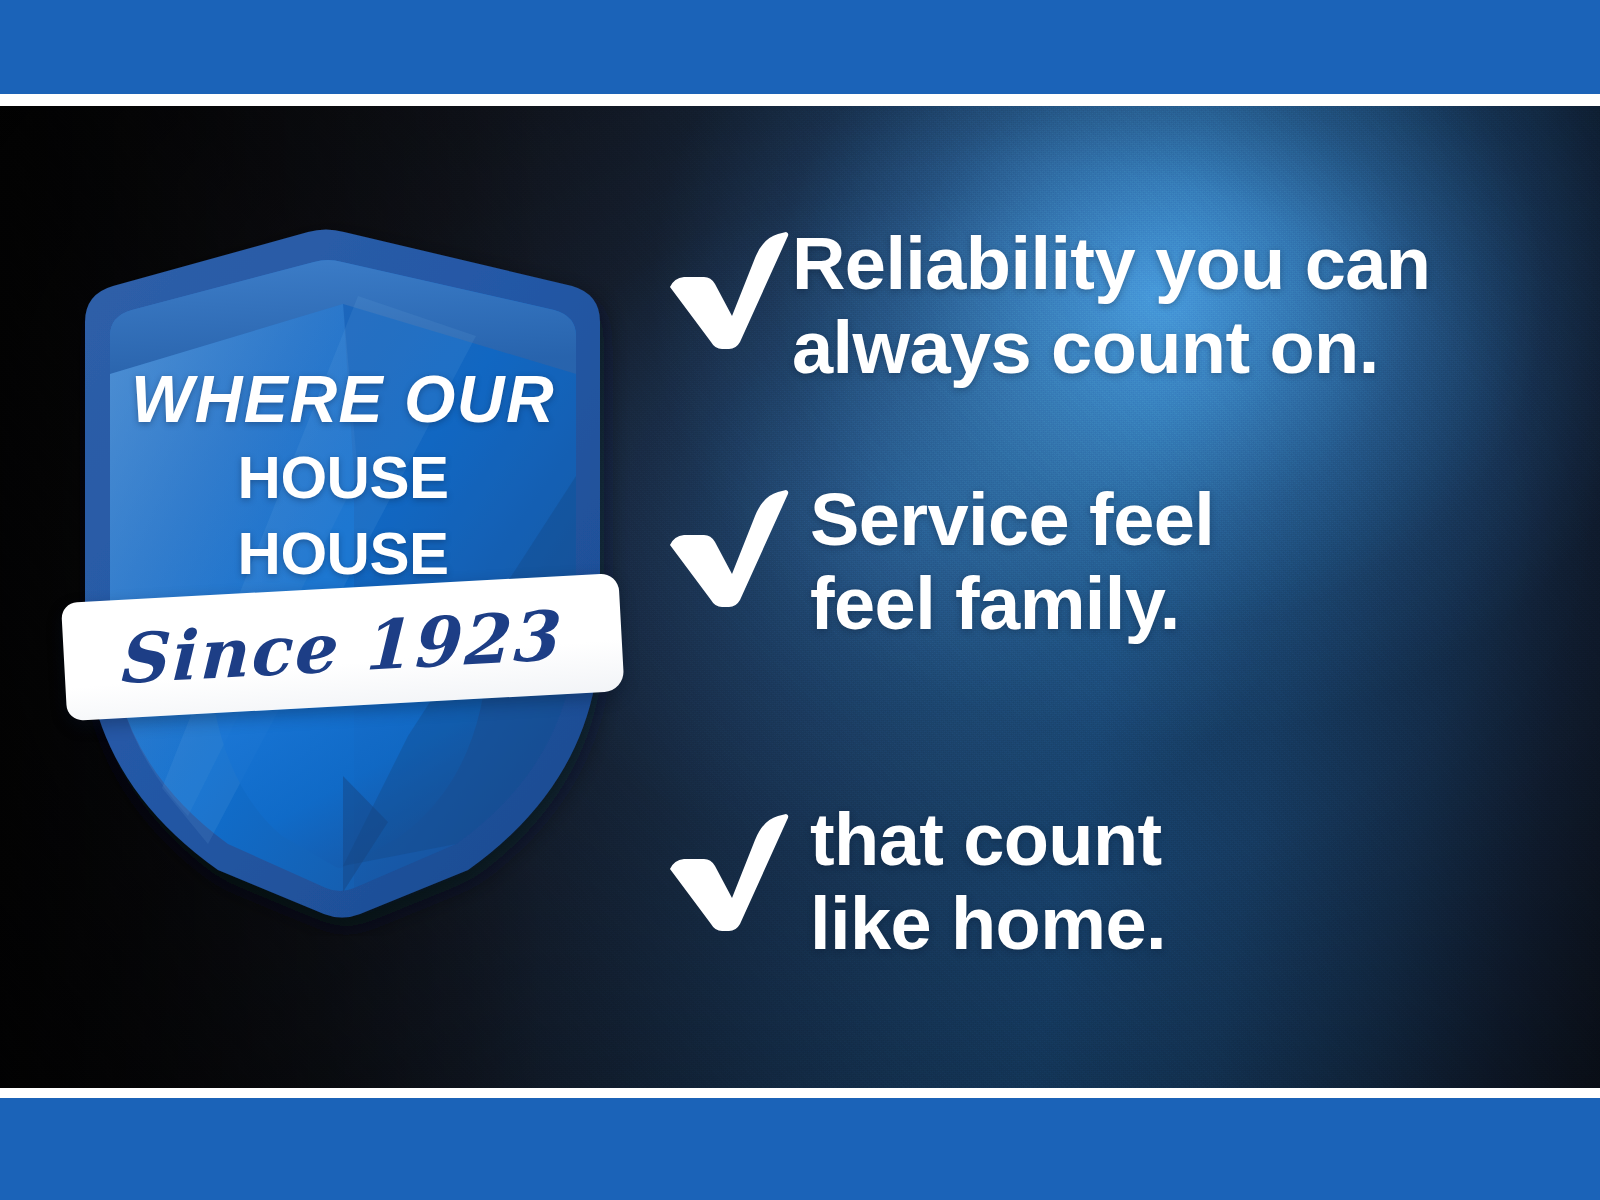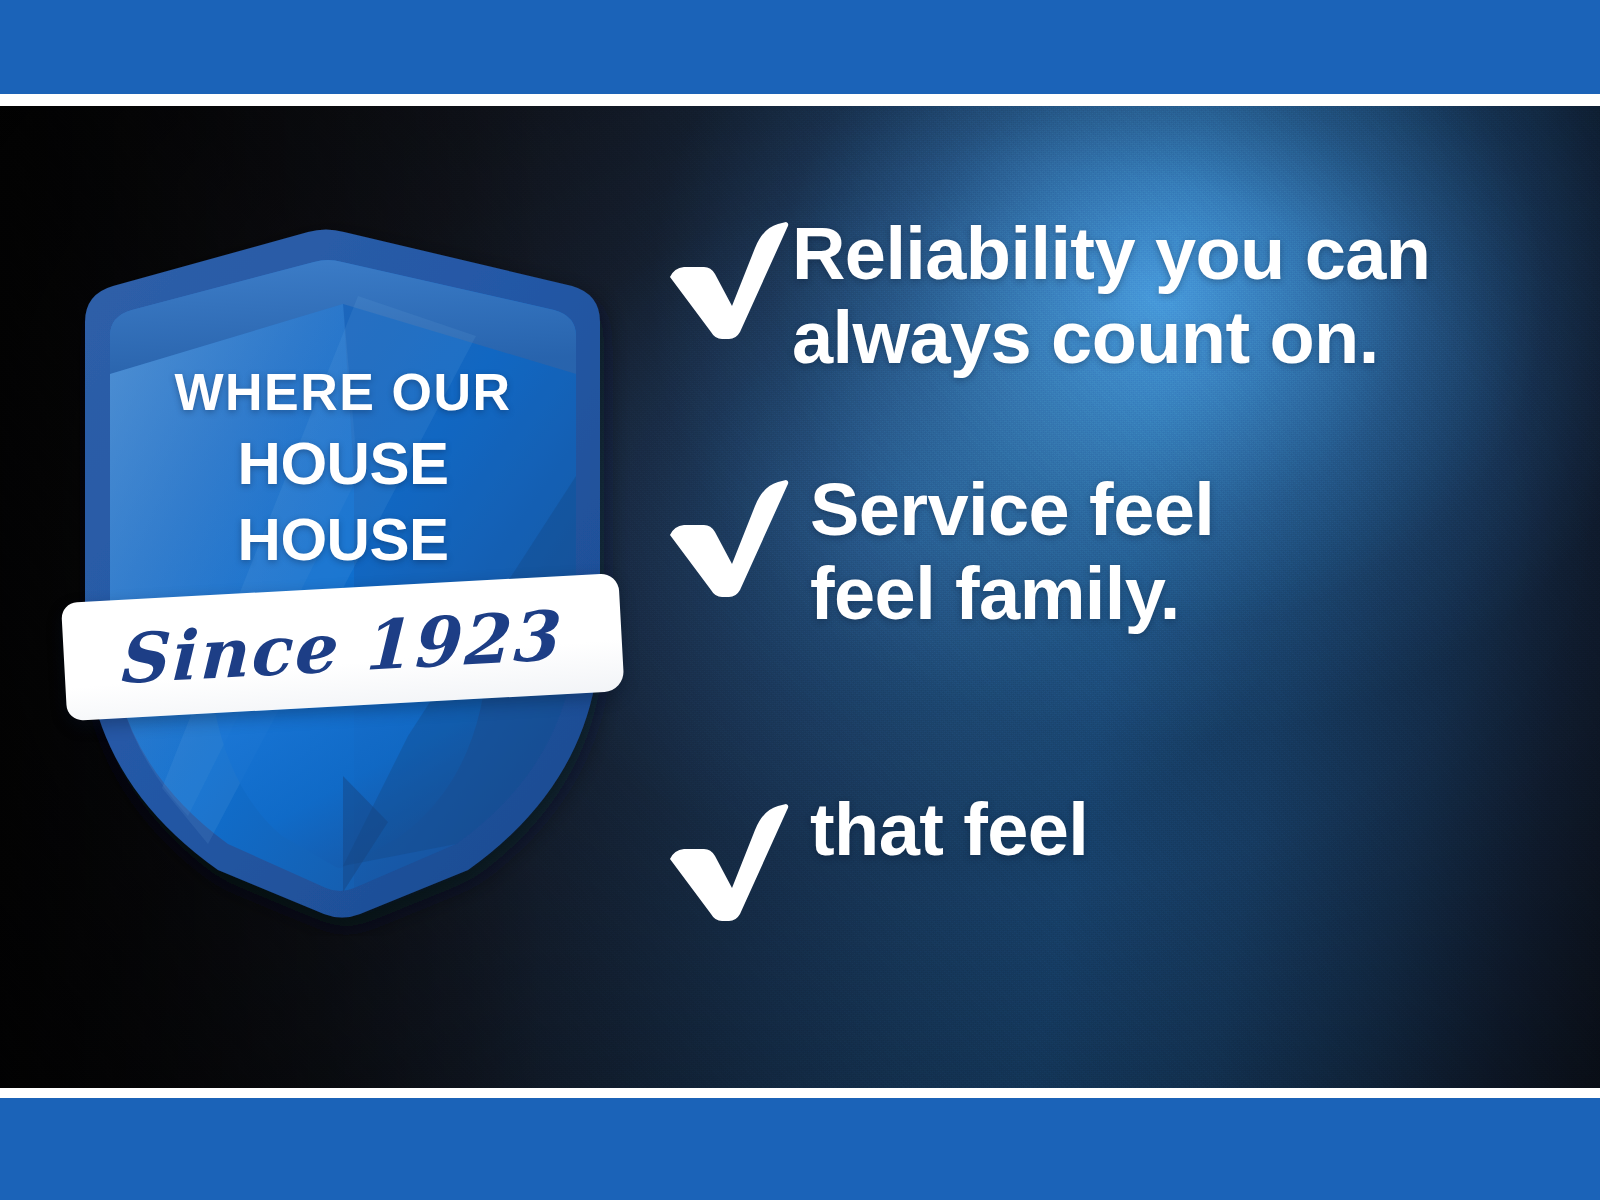--- a/index.html
+++ b/index.html
@@ -80,21 +80,21 @@
     display:flex;flex-direction:column;align-items:center;
     pointer-events:none;
   }
   .bt-line{
     color:#ffffff;font-weight:700;text-transform:uppercase;
     letter-spacing:.5px;line-height:1;text-align:center;
     font-family:"Liberation Sans","DejaVu Sans",sans-serif;
     text-shadow:0 2px 6px rgba(8,26,55,.35);
     white-space:nowrap;
   }
-  .bt-sm{font-size:52px;letter-spacing:1.5px;}
+  .bt-sm{font-size:66px;letter-spacing:1.5px;font-style:italic;}
   .bt-lg{font-size:60px;letter-spacing:-0.5px;}
   .l1{margin-top:190px;}
   .l2{margin-top:16px;}
   .l3{margin-top:22px;}
   .l4{margin-top:16px;}
 
   
   .banner{
     position:absolute;left:6px;top:412px;width:558px;height:128px;
     transform:rotate(-3.1deg);
@@ -109,21 +109,21 @@
     position:absolute;left:0;top:0;width:558px;height:118px;
     display:flex;align-items:center;justify-content:center;
     color:#1d3e86;
     font-family:"DejaVu Serif","Liberation Serif",serif;
     font-style:italic;font-weight:700;
     font-size:68px;letter-spacing:2px;
     transform:skewX(-6deg);
   }
 
   
-  .list{position:absolute;left:660px;top:106px;width:880px;height:982px;}
+  .list{position:absolute;left:660px;top:116px;width:880px;height:982px;}
   .row{position:absolute;left:0;display:flex;align-items:flex-start;}
   .row-1{top:106px;}
   .row-2{top:362px;}
   .row-3{top:682px;}
   .check{flex:0 0 auto;width:132px;height:120px;position:relative;}
   .check svg{position:absolute;left:0;top:0;}
   .r1 .check{margin-top:8px;}
   .r2 .check{margin-top:10px;}
   .r3 .check{margin-top:14px;}
   .copy{
@@ -309,20 +309,21 @@
                    Q 103 8 118 4
                    L 126 2
                    Q 130 3 127 8
                    L 80 112
                    Q 76 119 69 119
                    L 62 119
                    Q 55 119 51 112 Z" fill="#ffffff"></path>
         </svg>
       </div>
       <div class="copy">
-        <span>that feel</span>
+        <span>that count</span>
+        <span>like home.</span>
       </div>
     </div>
 
   </div>
 
   <div class="bar bar-bottom"></div>
 </div>
 
 </body></html>

